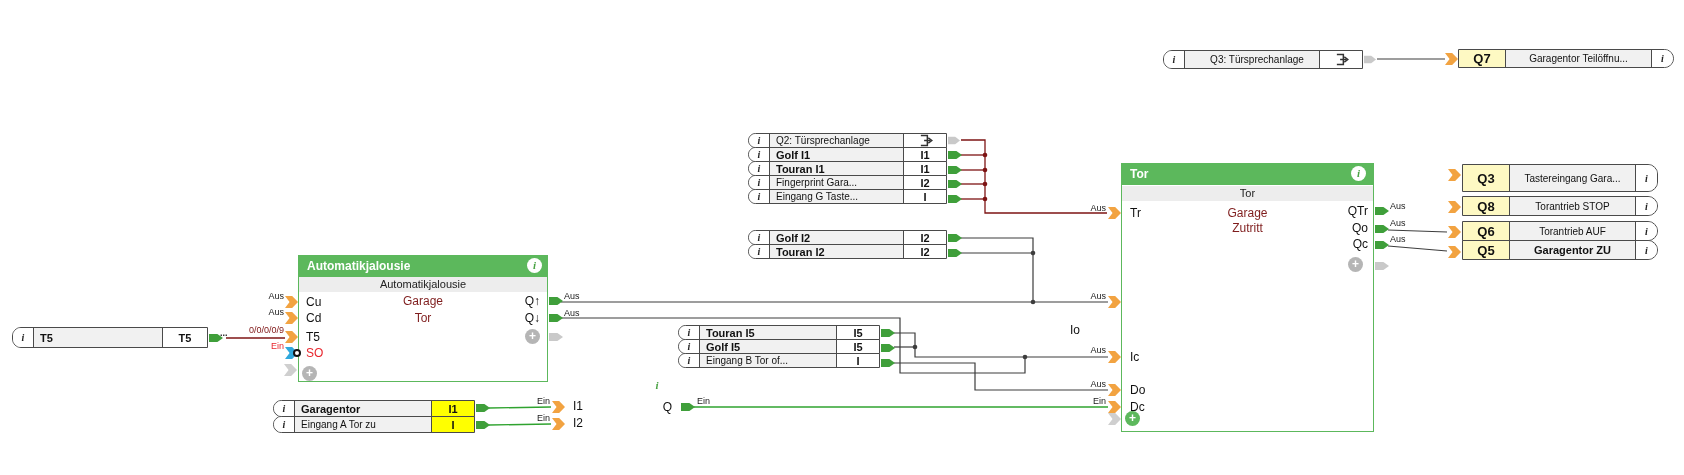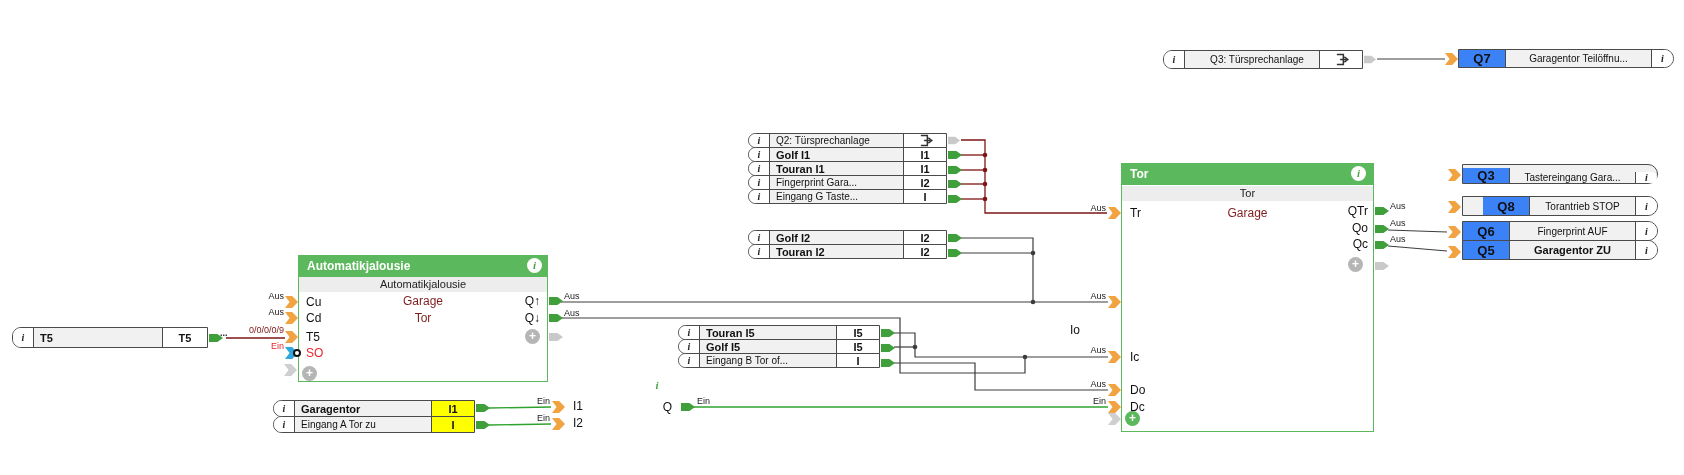--- a/index.html
+++ b/index.html
@@ -47,21 +47,21 @@
         font-family:"Liberation Serif",serif;font-weight:bold;font-style:italic;font-size:10px;color:#222;}
   .plab{flex:1;display:flex;align-items:center;padding-left:6px;font-size:10px;color:#111;white-space:nowrap;overflow:hidden;}
   .plab.b{font-size:11px;font-weight:bold;}
   .pcell{width:42px;background:#fff;border-left:1px solid #4a4a4a;display:flex;align-items:center;
          justify-content:center;font-size:11px;font-weight:bold;color:#111;}
   .pcell.icon{background:#fff;}
   .pcell.yellow{background:#ffff00;}
   
   .qrow{display:flex;align-items:stretch;border:1px solid #4a4a4a;background:#f1f1f1;
         border-radius:0 10px 10px 0;box-sizing:border-box;margin-top:-1px;}
-  .qrow .qcell{width:46px;background:#3b82f6;border-right:1px solid #4a4a4a;display:flex;align-items:center;
+  .qrow .qcell{width:46px;background:#fef9c3;border-right:1px solid #4a4a4a;display:flex;align-items:center;
                justify-content:center;font-size:13px;font-weight:bold;color:#111;}
   .qrow .qlab{flex:1;display:flex;align-items:center;justify-content:center;font-size:10px;color:#111;
               white-space:nowrap;overflow:hidden;}
   .qrow .qlab.b{font-weight:bold;font-size:11px;}
   .qrow .qcap{width:21px;background:#fff;border-left:1px solid #4a4a4a;border-radius:0 9px 9px 0;
               display:flex;align-items:center;justify-content:center;
               font-family:"Liberation Serif",serif;font-weight:bold;font-style:italic;font-size:10px;color:#222;}
   .dicon{display:block;}
 </style>
 </head>
@@ -160,20 +160,21 @@
   <span class="slabel r" style="left:490px;top:396px;">Ein</span>
   <span class="slabel r" style="left:490px;top:413px;">Ein</span>
   <span class="slabel" style="left:697px;top:396px;">Ein</span>
 
   <div class="fblock" style="left:1121px;top:163px;width:253px;height:269px;">
     <div class="hdr">Tor</div>
   </div>
   <div class="info-c" style="left:1351px;top:166px;">i</div>
   <div class="strip" style="left:1122px;top:186px;width:251px;">Tor</div>
   <span class="desc" style="left:1121px;top:206px;width:253px;">Garage</span>
+  <span class="desc" style="left:1121px;top:221px;width:253px;">Zutritt</span>
   <span class="port" style="left:1130px;top:206px;">Tr</span>
   <span class="port" style="left:1070px;top:295px;margin-top:28px;">Io</span>
   <span class="port" style="left:1130px;top:350px;">Ic</span>
   <span class="port" style="left:1130px;top:383px;">Do</span>
   <span class="port" style="left:1130px;top:400px;">Dc</span>
   <span class="port r" style="left:1328px;top:204px;">QTr</span>
   <span class="port r" style="left:1328px;top:221px;">Qo</span>
   <span class="port r" style="left:1328px;top:237px;">Qc</span>
   <div class="cin" style="left:1108px;top:207px;"></div>
   <div class="cin" style="left:1108px;top:296px;"></div>
@@ -280,37 +281,37 @@
     <div class="prow" style="height:17px;">
       <div class="pcap">i</div>
       <div class="plab">Eingang A Tor zu</div>
       <div class="pcell yellow">I</div>
     </div>
   </div>
   <div class="cout" style="left:476px;top:402px;"></div>
   <div class="cout" style="left:476px;top:419px;"></div>
 
   <div class="grp" style="left:1462px;top:165px;width:196px;">
-    <div class="qrow" style="height:20px;align-items:flex-end;">
+    <div class="qrow" style="height:28px;">
       <div class="qcell">Q3</div>
       <div class="qlab">Tastereingang Gara...</div>
       <div class="qcap">i</div>
     </div>
   </div>
   <div class="grp" style="left:1462px;top:197px;width:196px;">
-    <div class="qrow" style="height:20px;padding-left:20px;">
+    <div class="qrow" style="height:20px;">
       <div class="qcell">Q8</div>
       <div class="qlab">Torantrieb STOP</div>
       <div class="qcap">i</div>
     </div>
   </div>
   <div class="grp" style="left:1462px;top:222px;width:196px;">
     <div class="qrow" style="height:20px;">
       <div class="qcell">Q6</div>
-      <div class="qlab">Fingerprint AUF</div>
+      <div class="qlab">Torantrieb AUF</div>
       <div class="qcap">i</div>
     </div>
     <div class="qrow" style="height:20px;">
       <div class="qcell">Q5</div>
       <div class="qlab b">Garagentor ZU</div>
       <div class="qcap">i</div>
     </div>
   </div>
   <div class="cin" style="left:1448px;top:169px;"></div>
   <div class="cin" style="left:1448px;top:201px;"></div>

